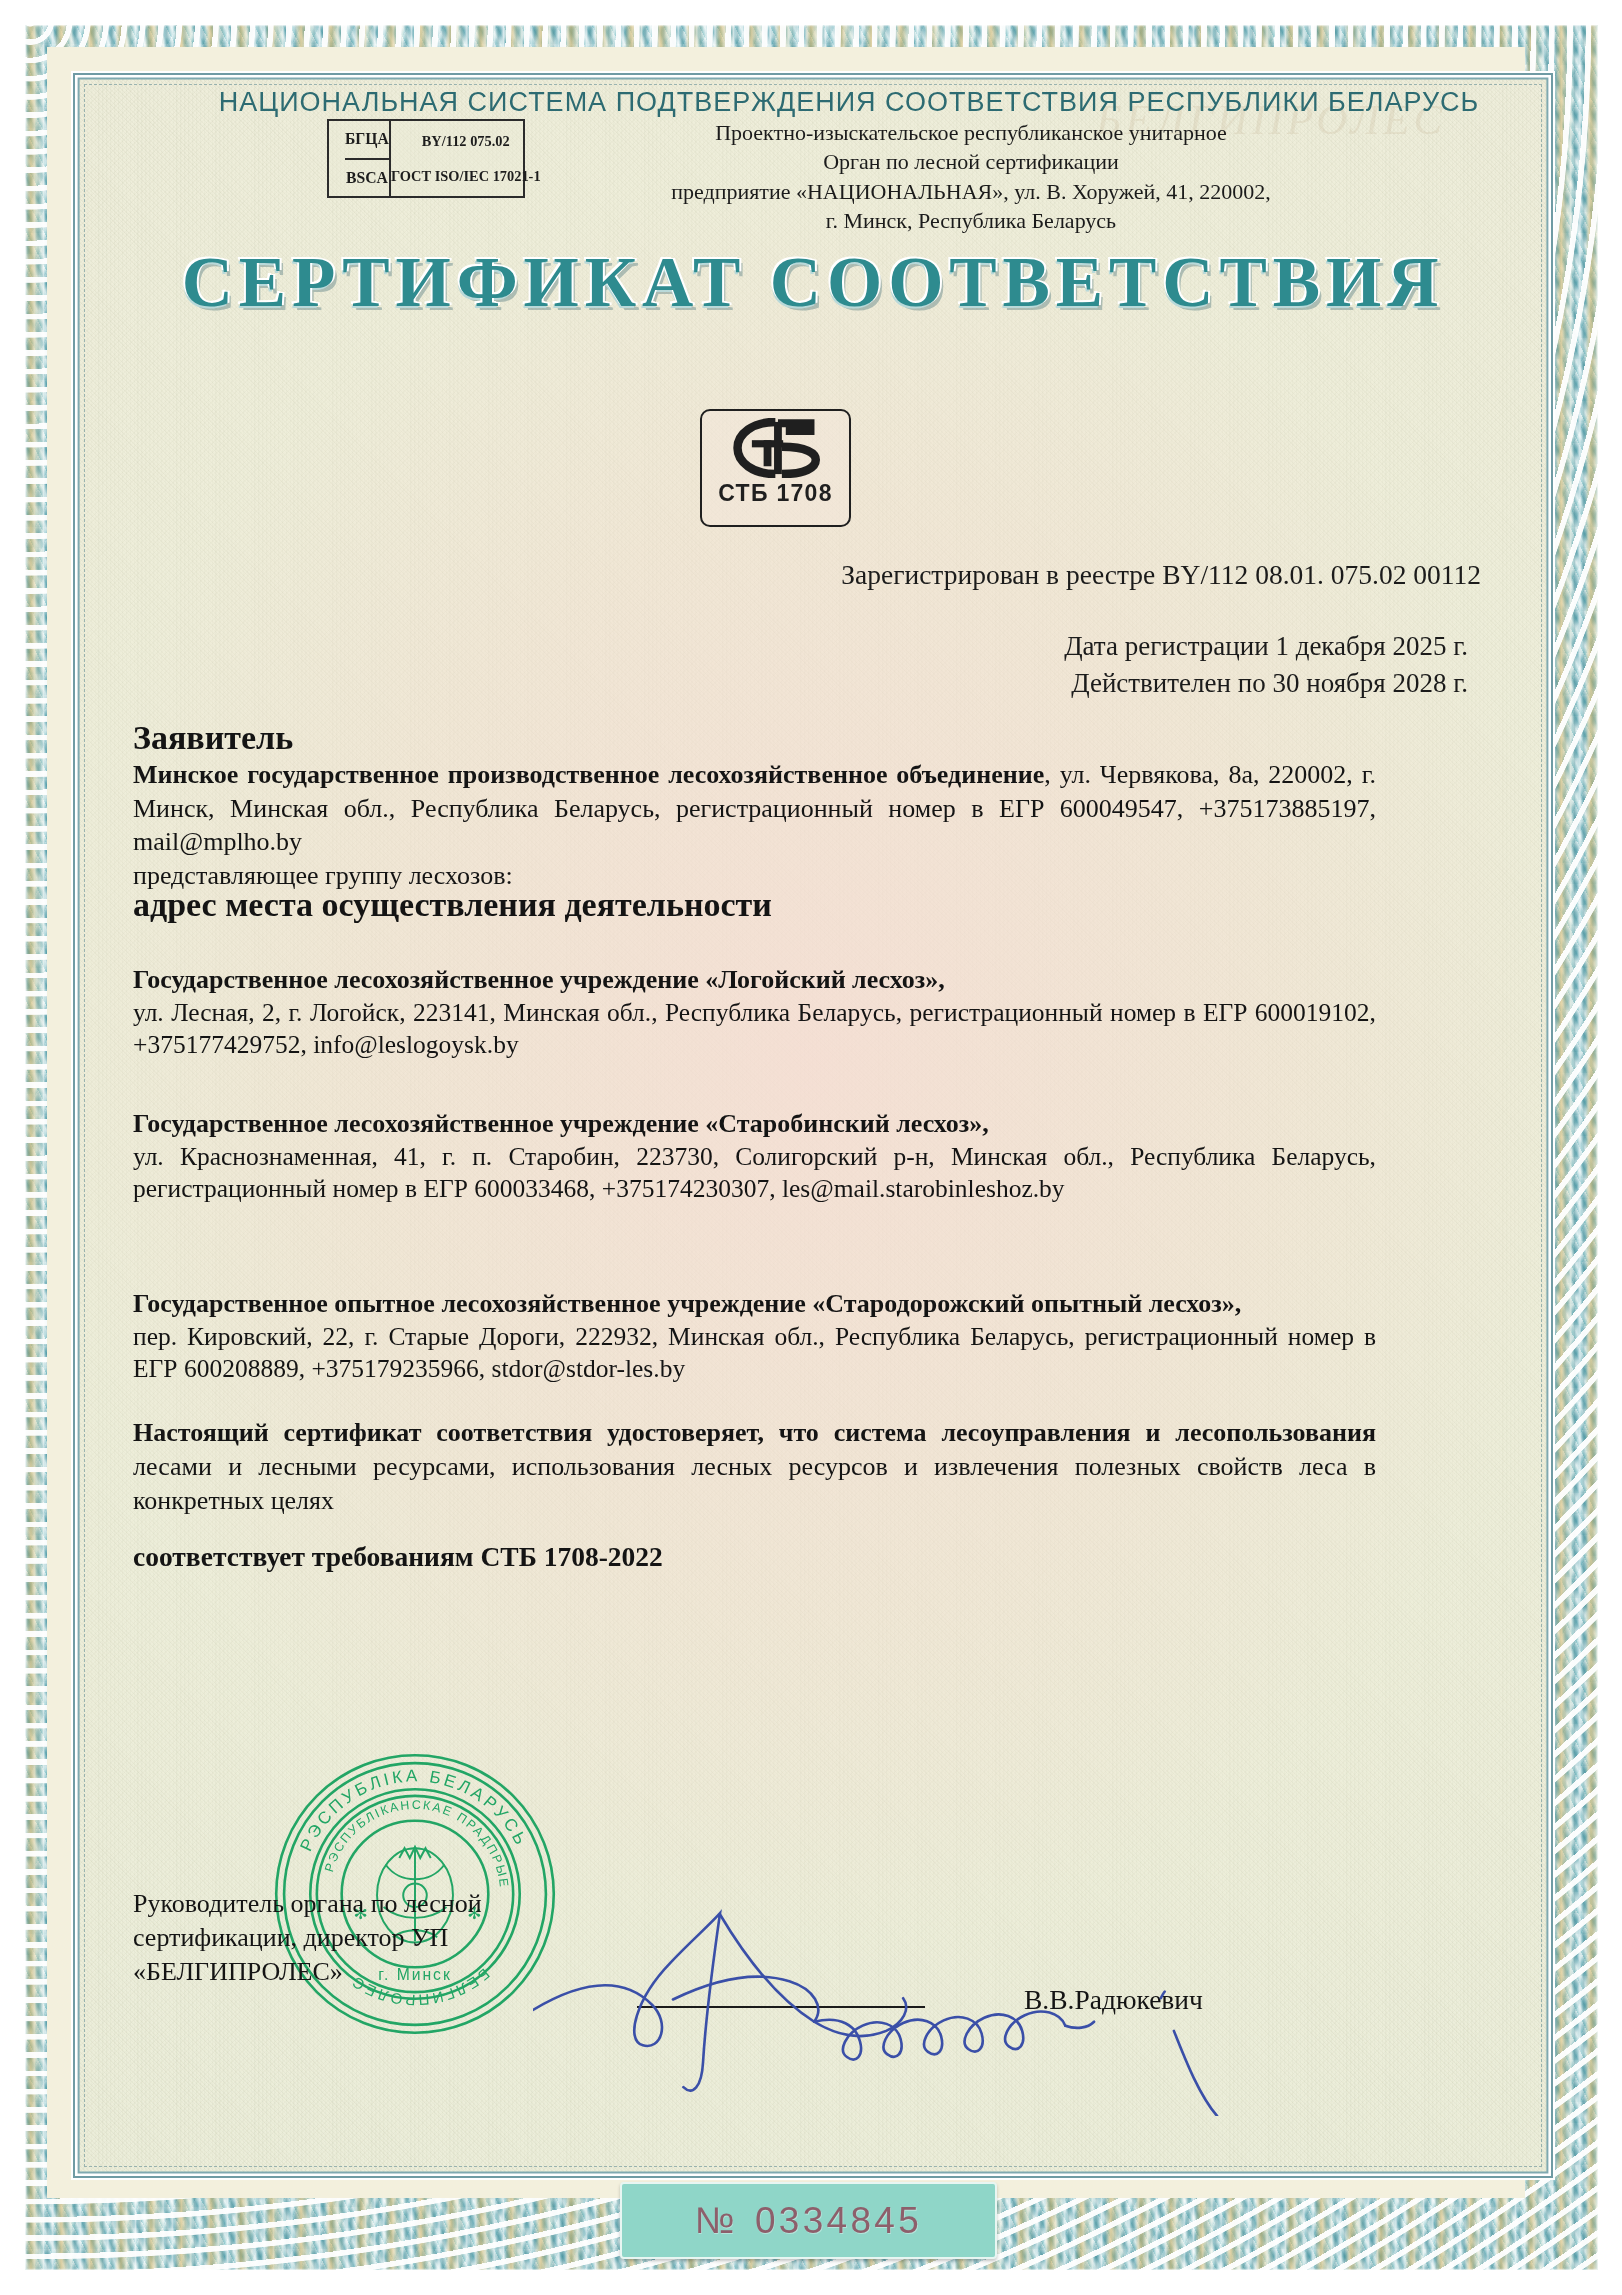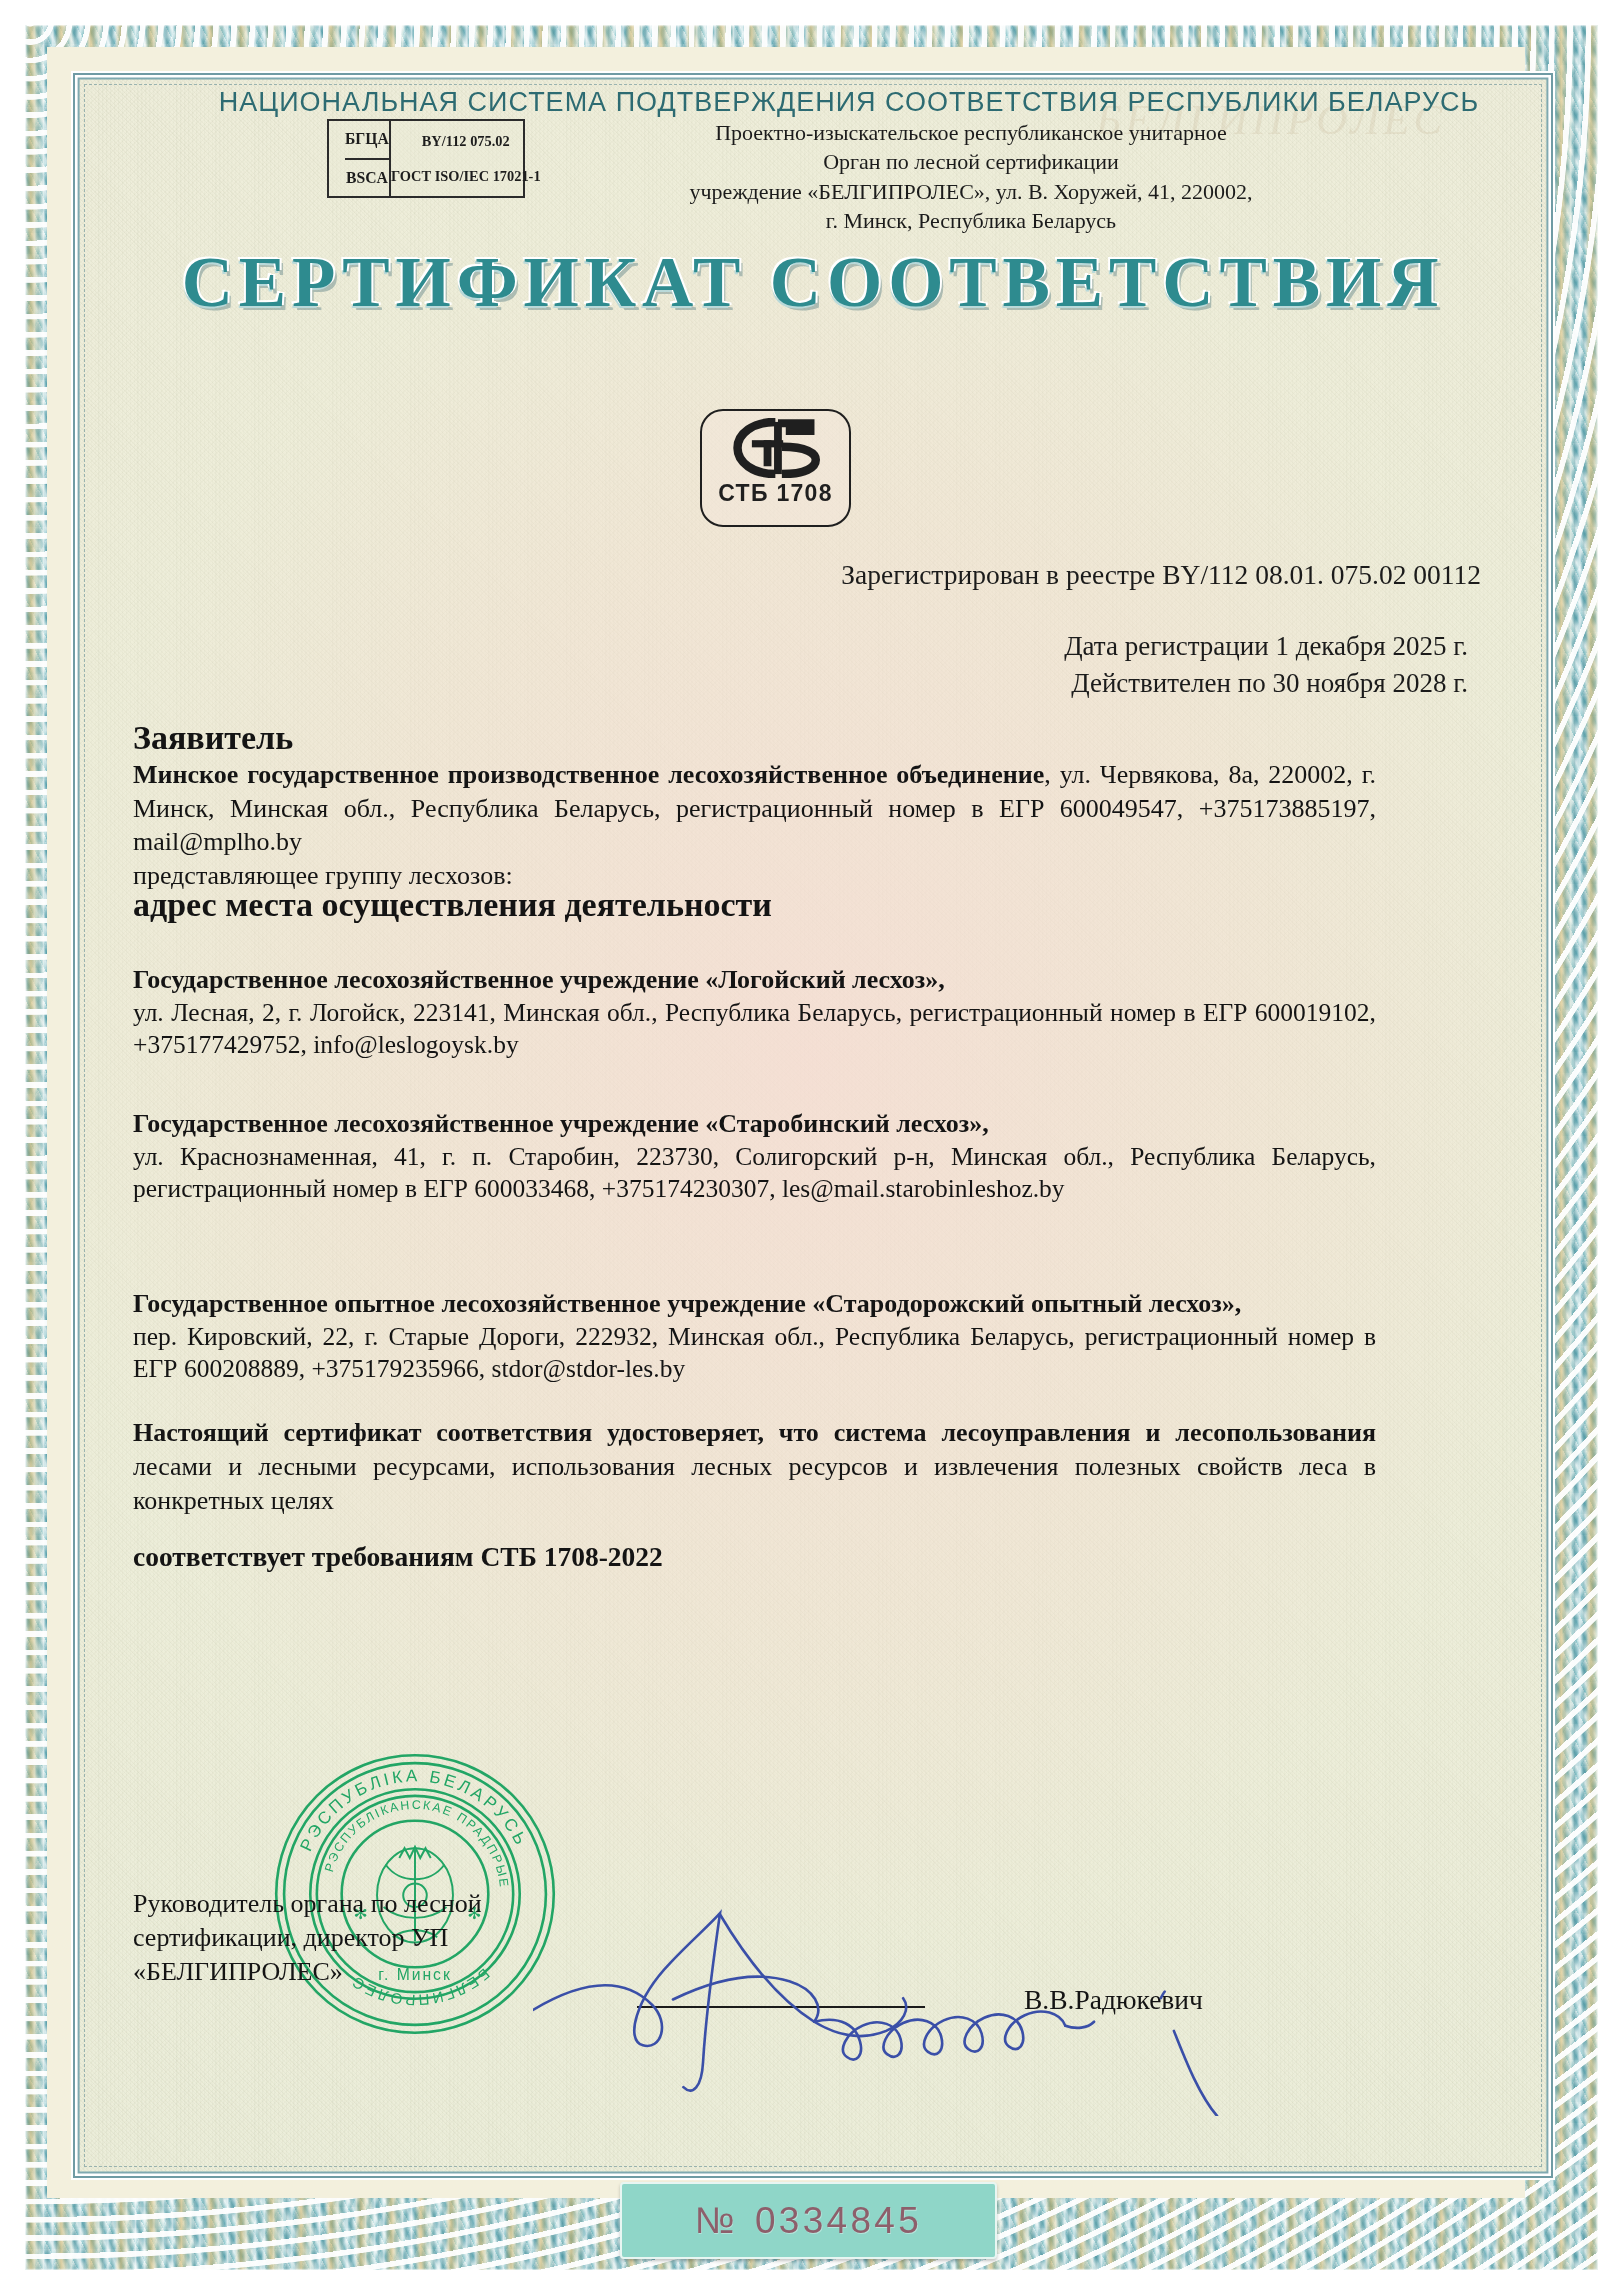--- a/index.html
+++ b/index.html
@@ -220,21 +220,21 @@
        3.3px  3.9px 0 rgba(120,150,150,0.55);
     white-space: nowrap;
   }
 
   
   .stb-mark {
     position: absolute;
     left: 625px; top: 334px;
     width: 147px; height: 114px;
     border: 2.6px solid #1f1f1f;
-    border-radius: 23px;
+    border-radius: 10px;
     display: flex;
     flex-direction: column;
     align-items: center;
     justify-content: flex-start;
     background: rgba(243,231,220,0.45);
   }
   .stb-glyph {
     margin-top: 6.5px;
     width: 98px;
     height: 60px;
@@ -410,21 +410,21 @@
         </div>
         <div class="accred-right">
           <span>BY/112 075.02</span>
           <span>ГОСТ ISO/IEC 17021-1</span>
         </div>
       </div>
 
       <div class="org-block">
         <div>Проектно-изыскательское республиканское унитарное</div>
         <div>Орган по лесной сертификации</div>
-        <div>учреждение «БЕЛГИПРОЛЕС», ул. В. Хоружей, 41, 220002,</div>
+        <div>предприятие «НАЦИОНАЛЬНАЯ», ул. В. Хоружей, 41, 220002,</div>
         <div>г. Минск, Республика Беларусь</div>
       </div>
 
       <div class="cert-title">СЕРТИФИКАТ  СООТВЕТСТВИЯ</div>
 
       <div class="stb-mark">
         <svg class="stb-glyph" viewBox="0 0 150 92">
 
           <path d="M74,6 C40,6 16,24 16,46 C16,68 40,86 74,86" fill="none" stroke="#1f1f1f" stroke-width="13"></path>
 

